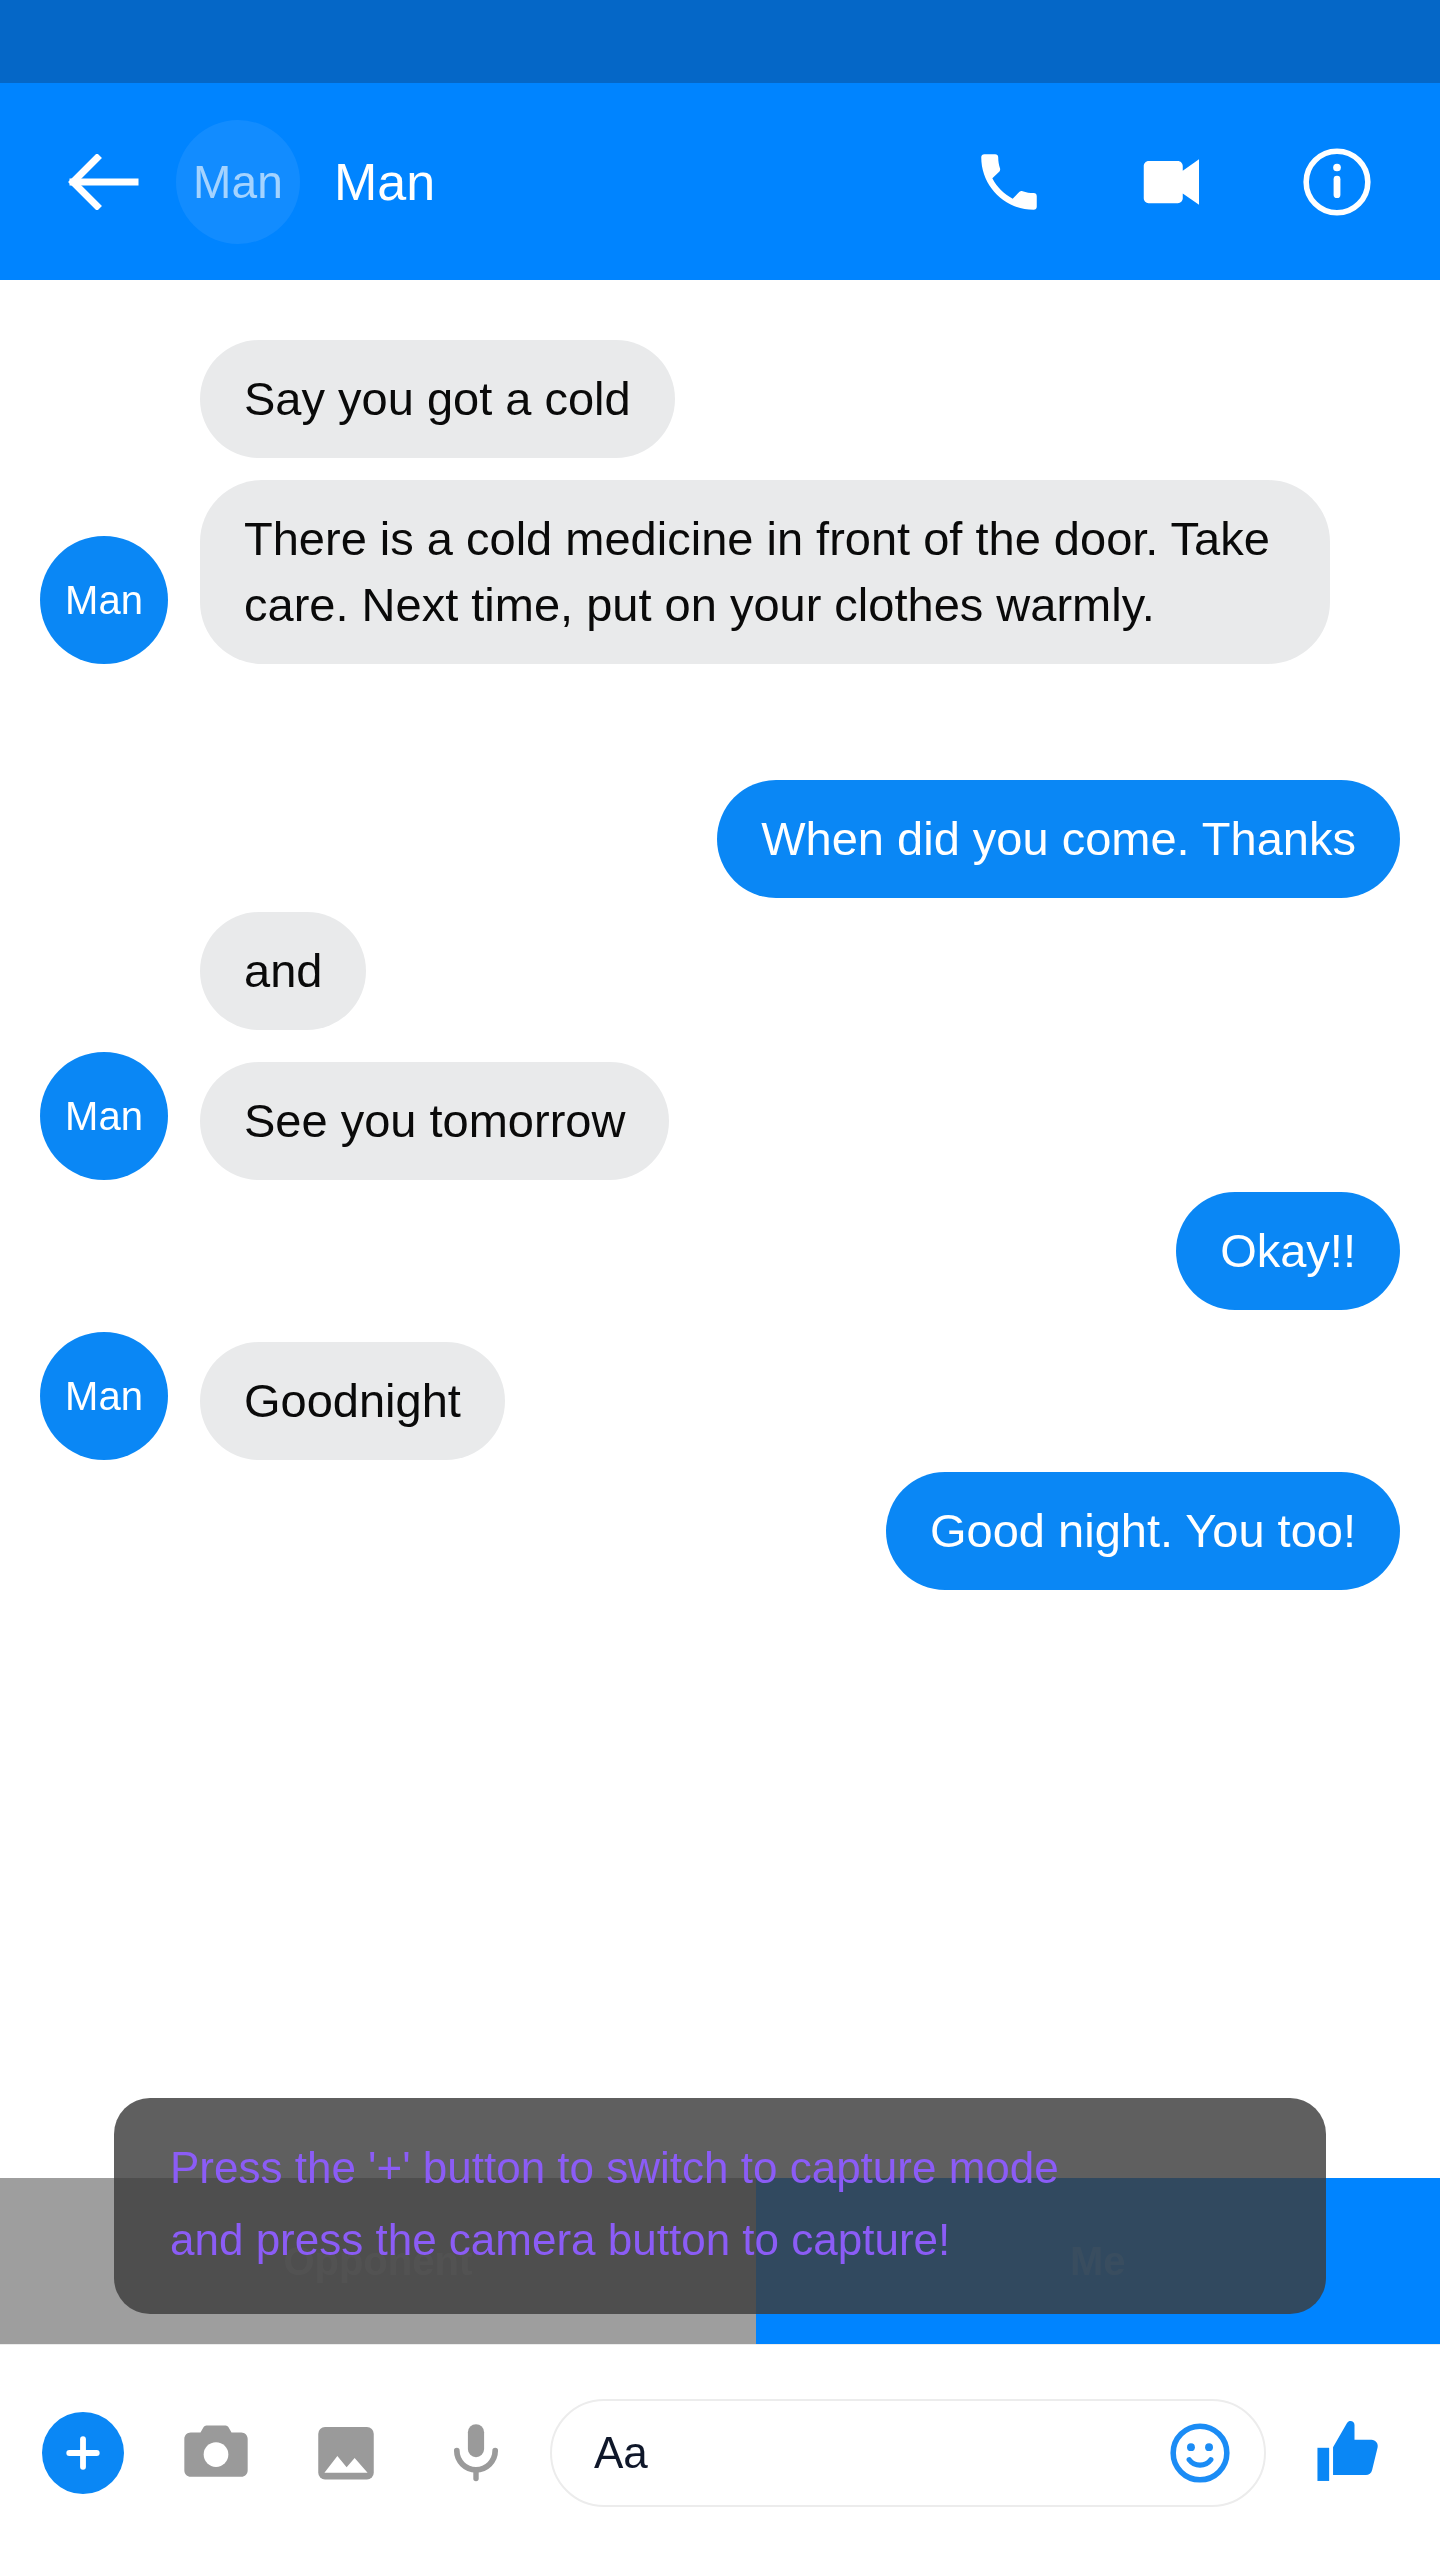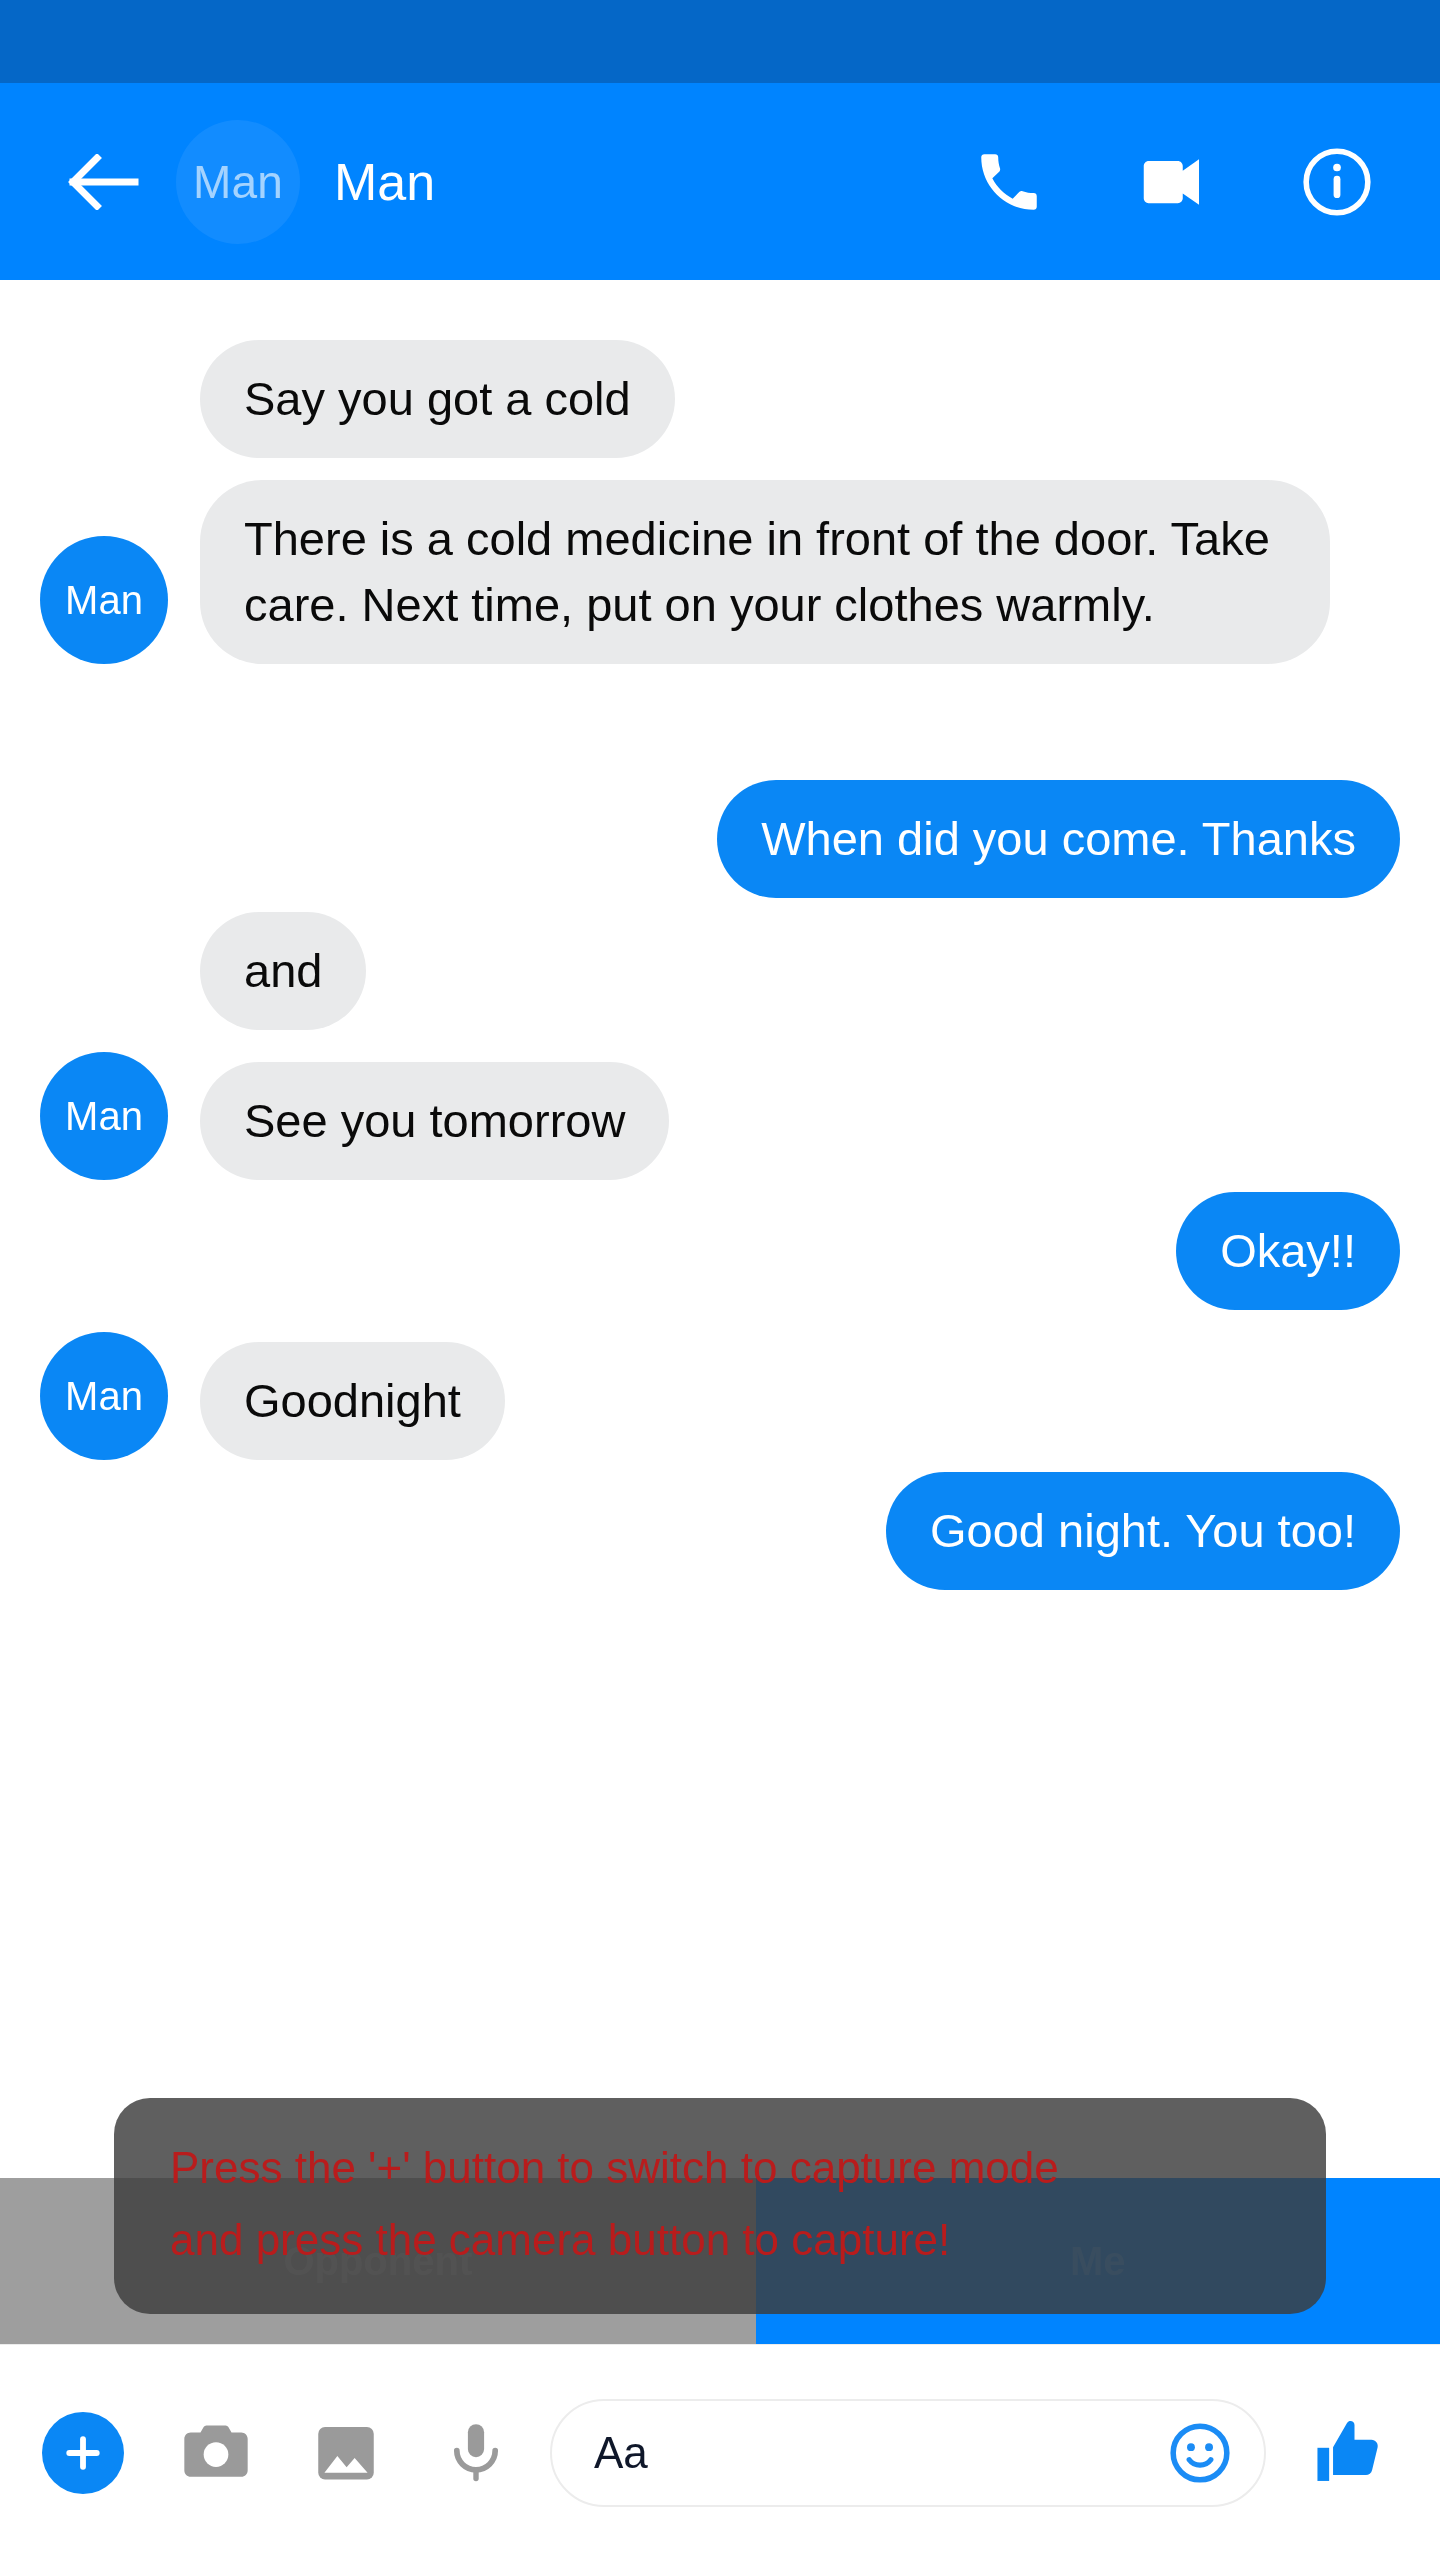--- a/index.html
+++ b/index.html
@@ -106,21 +106,21 @@
   .turn-seg.me       { width:720px; background:#0084ff; color:#2e9bff; }
 
   
   .toast {
     position:absolute;
     left:114px; top:2098px;
     width:1212px;
     background:rgba(60,60,60,0.82);
     border-radius:36px;
     padding:34px 56px 38px 56px;
-    color:#b91c1c;
+    color:#8b5cf6;
     font-size:44px;
     line-height:72px;
   }
 
   
   .composer {
     position:absolute; left:0; bottom:0;
     width:1440px; height:216px;
     background:#ffffff;
     border-top:1px solid #ececec;

